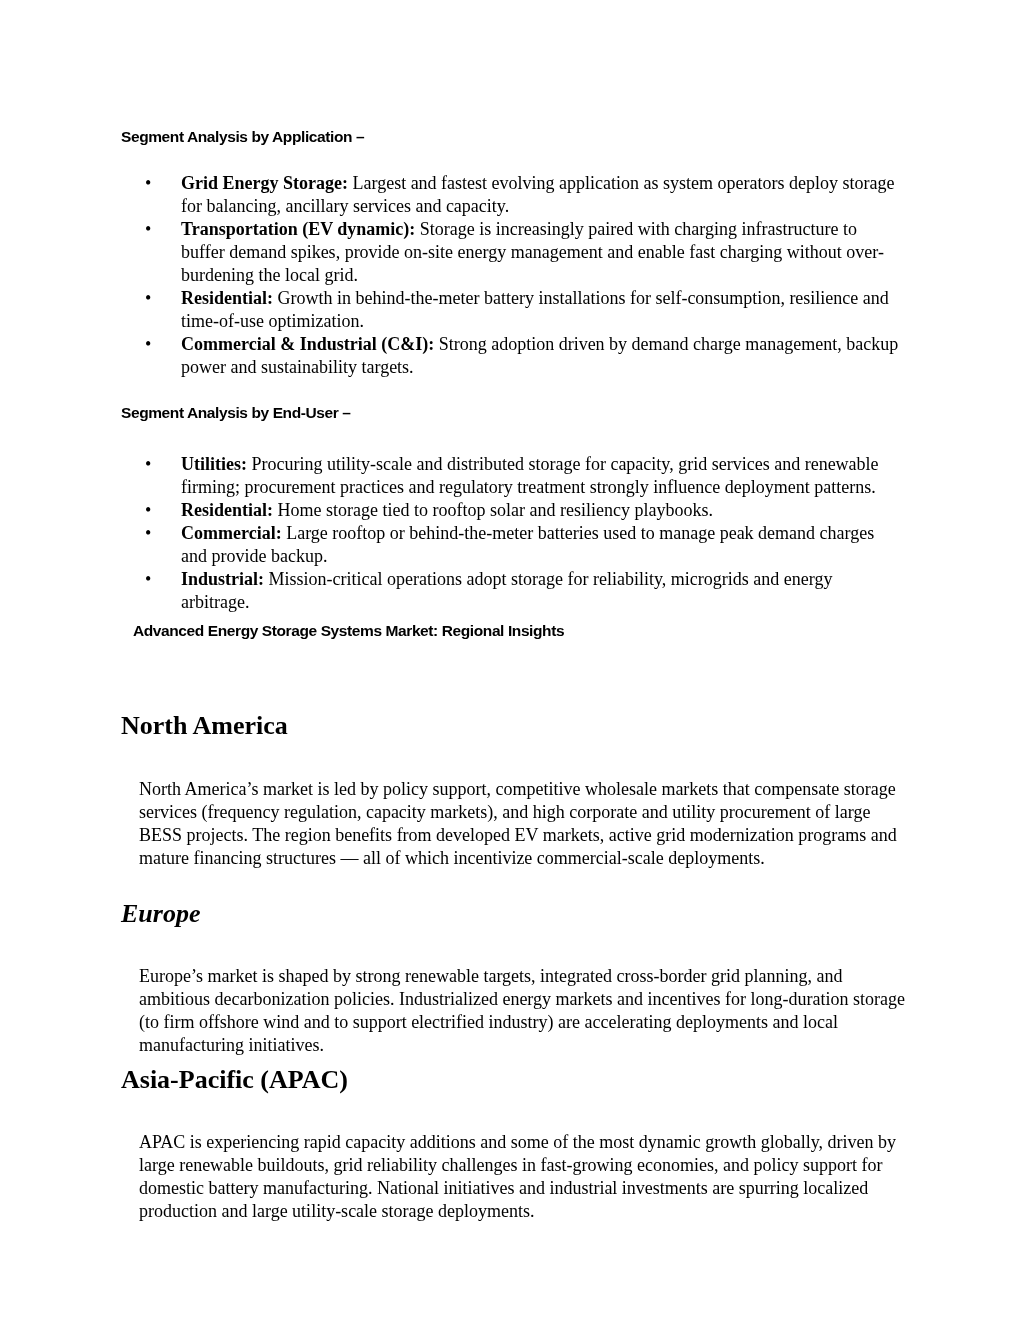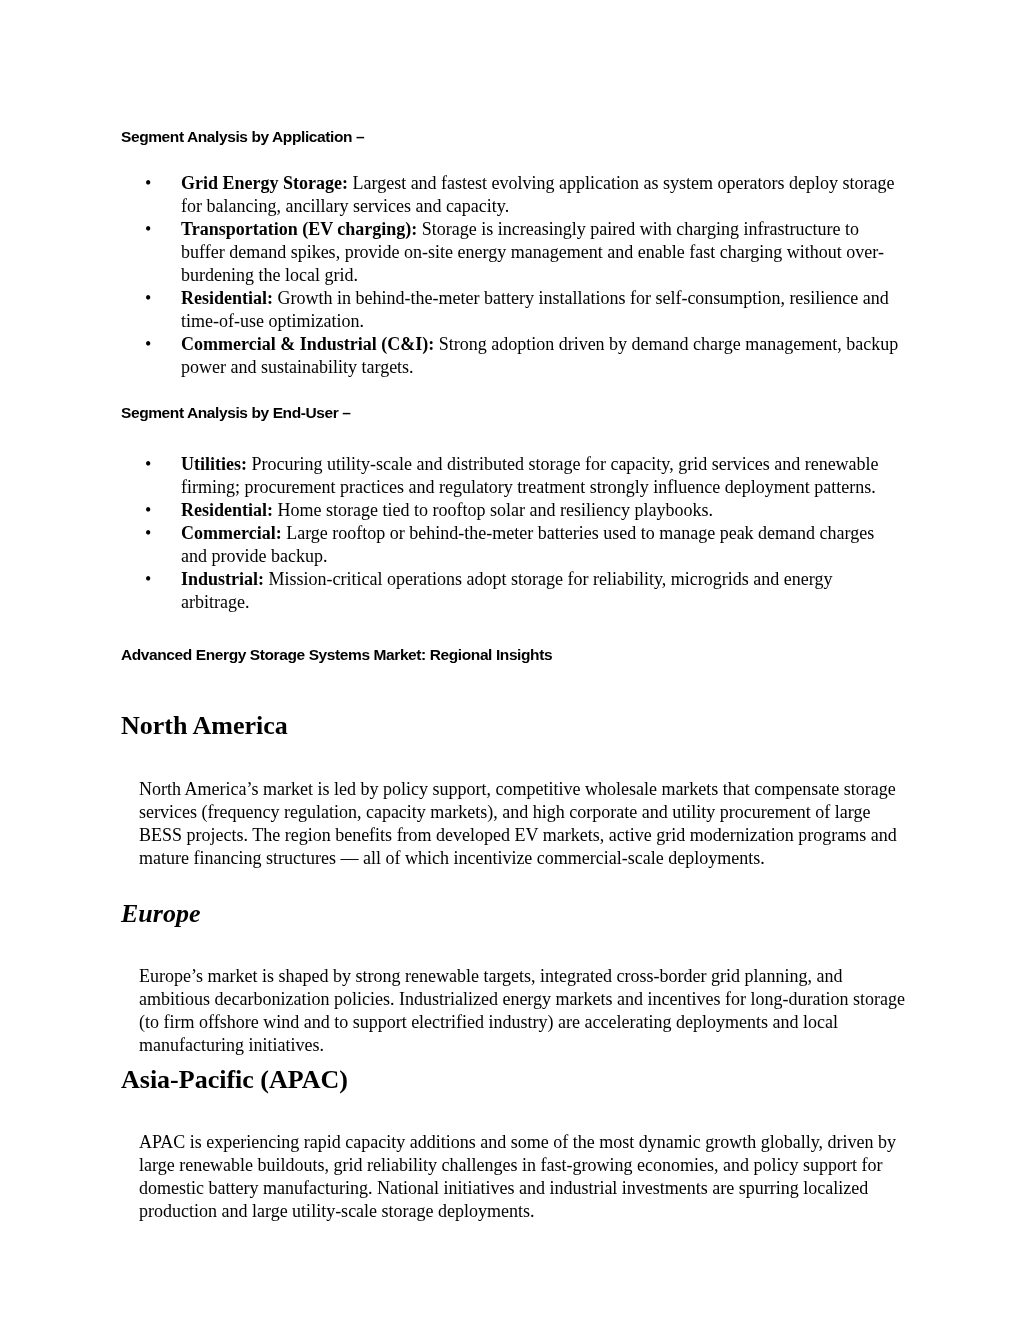--- a/index.html
+++ b/index.html
@@ -27,21 +27,21 @@
 
   <h3 class="sans-head" style="top:128px;">Segment Analysis by Application –</h3>
 
   <ul class="bullets serif" style="top:172px;">
     <li>
       <span class="bullet">•</span>
       <b>Grid Energy Storage:</b><span> Largest and fastest evolving application as system operators deploy storage for balancing, ancillary services and capacity.</span>
     </li>
     <li>
       <span class="bullet">•</span>
-      <b>Transportation (EV charging):</b><span> Storage is increasingly paired with charging infrastructure to buffer demand spikes, provide on-site energy management and enable fast charging without over-burdening the local grid.</span>
+      <b>Transportation (EV dynamic):</b><span> Storage is increasingly paired with charging infrastructure to buffer demand spikes, provide on-site energy management and enable fast charging without over-burdening the local grid.</span>
     </li>
     <li>
       <span class="bullet">•</span>
       <b>Residential:</b><span> Growth in behind-the-meter battery installations for self-consumption, resilience and time-of-use optimization.</span>
     </li>
     <li>
       <span class="bullet">•</span>
       <b>Commercial &amp; Industrial (C&amp;I):</b><span> Strong adoption driven by demand charge management, backup power and sustainability targets.</span>
     </li>
   </ul>
@@ -60,21 +60,21 @@
     <li>
       <span class="bullet">•</span>
       <b>Commercial:</b><span> Large rooftop or behind-the-meter batteries used to manage peak demand charges and provide backup.</span>
     </li>
     <li>
       <span class="bullet">•</span>
       <b>Industrial:</b><span> Mission-critical operations adopt storage for reliability, microgrids and energy arbitrage.</span>
     </li>
   </ul>
 
-  <h3 class="sans-head" style="top:646px;">Advanced Energy Storage Systems Market: Regional Insights</h3>
+  <h3 class="sans-head" style="top:622px;margin-left:12px;">Advanced Energy Storage Systems Market: Regional Insights</h3>
 
   <h2 class="region-title" style="top:711px;">North America</h2>
   <p class="para serif" style="top:760px;">North America’s market is led by policy support, competitive wholesale markets that compensate storage services (frequency regulation, capacity markets), and high corporate and utility procurement of large BESS projects. The region benefits from developed EV markets, active grid modernization programs and mature financing structures — all of which incentivize commercial-scale deployments.</p>
 
   <h2 class="region-title" style="top:899px;font-style:italic;">Europe</h2>
   <p class="para serif" style="top:947px;">Europe’s market is shaped by strong renewable targets, integrated cross-border grid planning, and ambitious decarbonization policies. Industrialized energy markets and incentives for long-duration storage (to firm offshore wind and to support electrified industry) are accelerating deployments and local manufacturing initiatives.</p>
 
   <h2 class="region-title" style="top:1065px;">Asia-Pacific (APAC)</h2>
   <p class="para serif" style="top:1113px;">APAC is experiencing rapid capacity additions and some of the most dynamic growth globally, driven by large renewable buildouts, grid reliability challenges in fast-growing economies, and policy support for domestic battery manufacturing. National initiatives and industrial investments are spurring localized production and large utility-scale storage deployments.</p>
 

